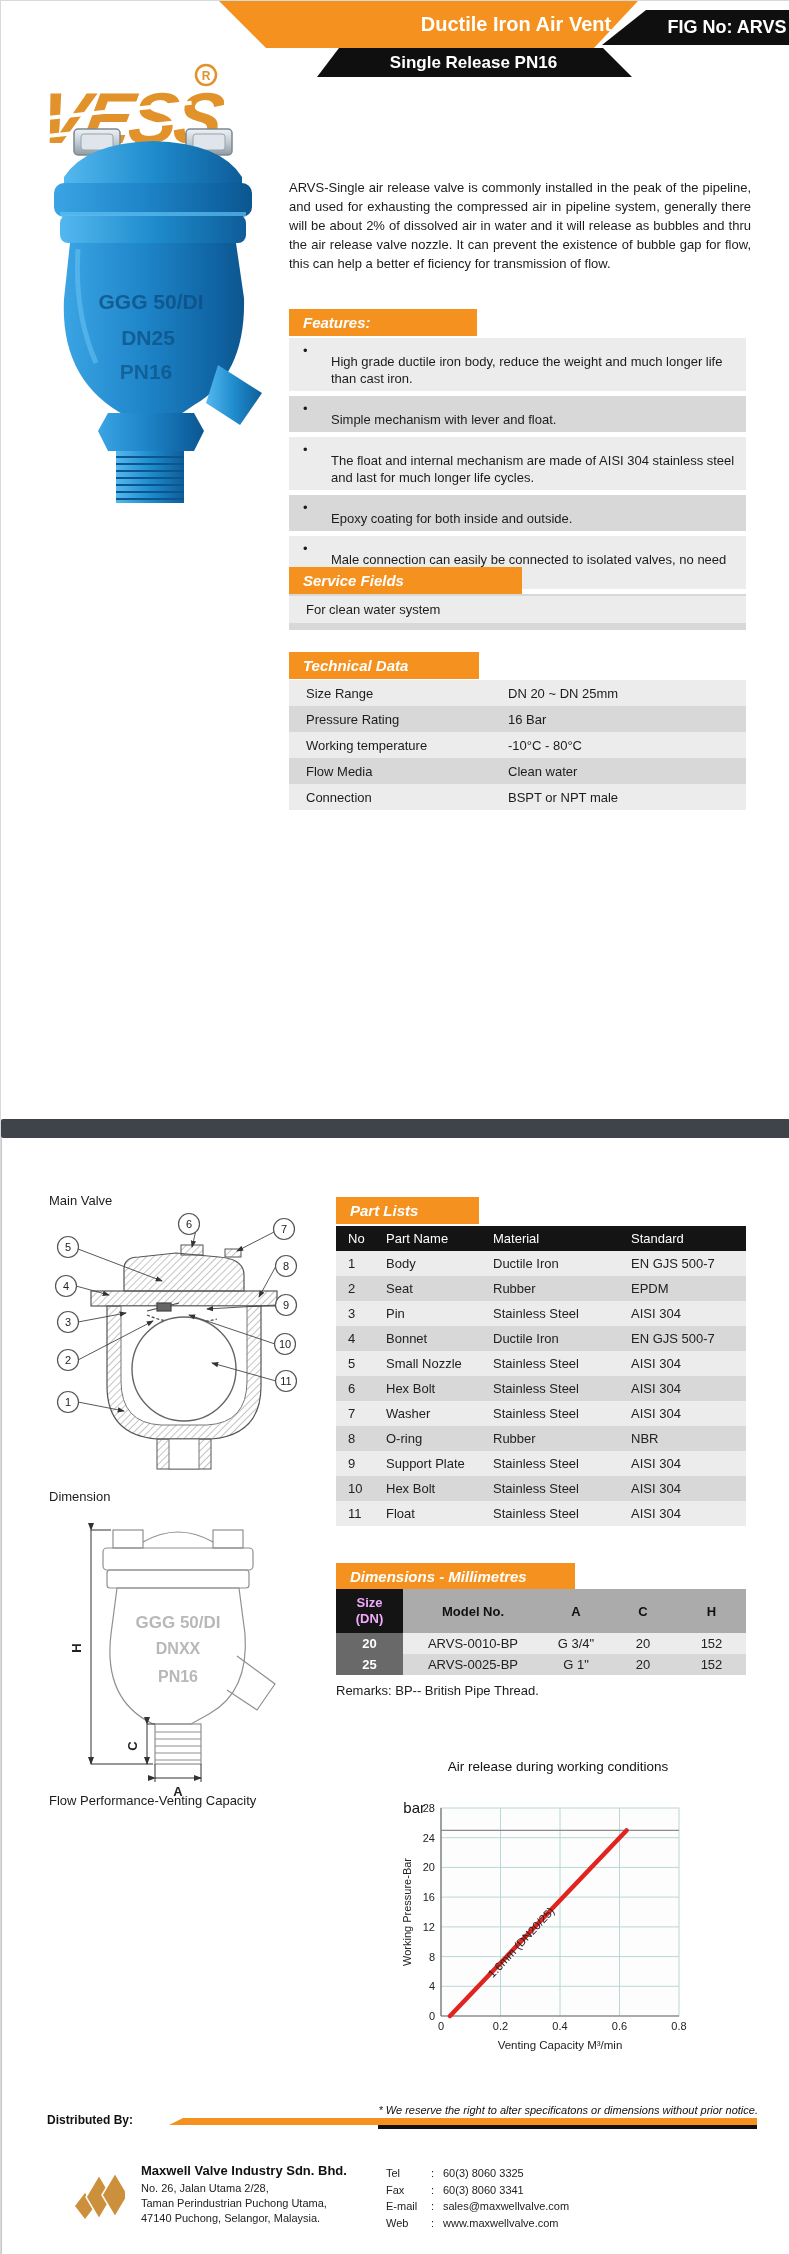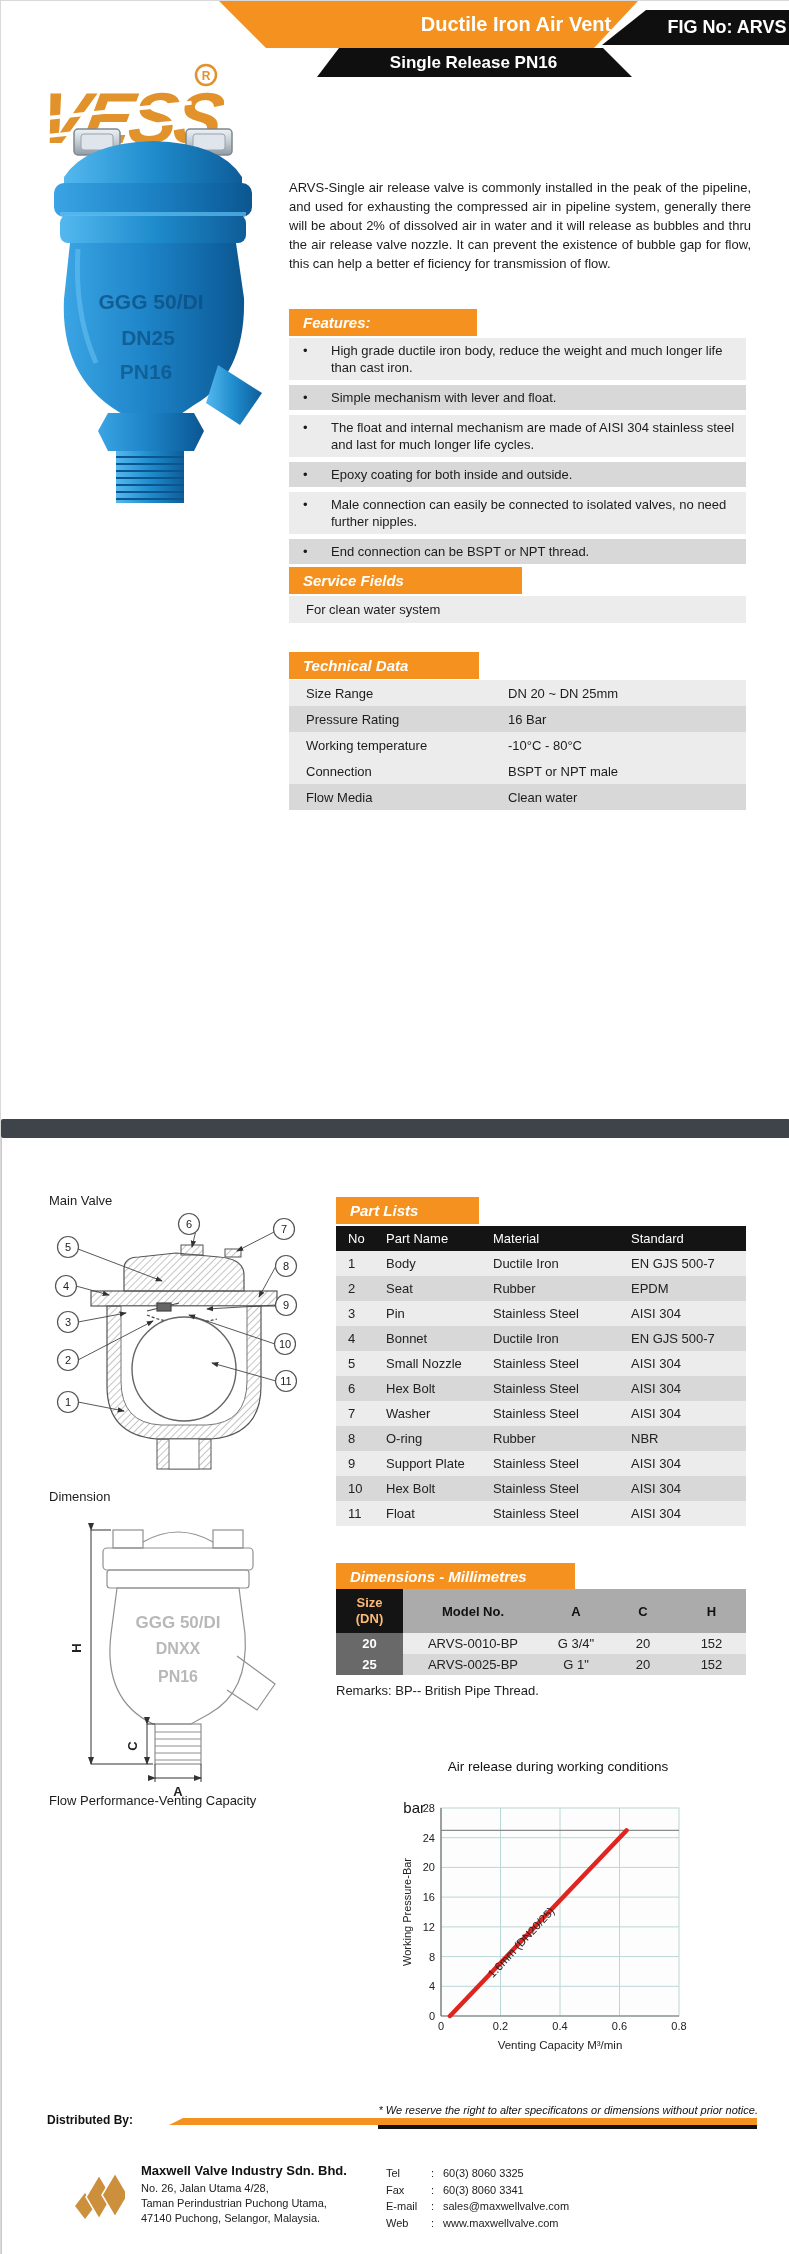--- a/index.html
+++ b/index.html
@@ -22,38 +22,38 @@
      font-size:15px;display:flex;align-items:center;padding-left:14px;box-sizing:border-box;}
   
   .r-light{background:#ececec;}
   .r-dark{background:#d8d8d8;}
   
   #descr{left:288px;top:177px;width:462px;font-size:13px;line-height:19px;text-align:justify;color:#1c1c1c;}
   
   #features-list{left:288px;top:337px;width:457px;}
   .feat{position:relative;margin-bottom:5px;padding:4px 10px 4px 0;font-size:13px;line-height:17px;color:#1c1c1c;}
   .feat .blt{position:absolute;left:14px;top:4px;}
-  .feat .ftx{display:block;margin-left:42px;}
+  .feat .ftx{display:block;margin-left:42px;margin-top:11px;}
   
   #svc-row{left:288px;top:595px;width:457px;height:27px;display:flex;align-items:center;
      padding-left:17px;box-sizing:border-box;font-size:13px;color:#1c1c1c;}
   .trow{display:grid;grid-template-columns:202px auto;align-items:center;height:26px;
      font-size:13px;color:#1c1c1c;}
   .trow span{padding-left:17px;}
   #tech-rows{left:288px;top:679px;width:457px;}
   
   #plist{left:335px;top:1225px;width:410px;font-size:13px;border-radius:31px;}
   .pgrid{display:grid;grid-template-columns:38px 107px 138px 127px;height:25px;align-items:center;}
   .pgrid span{padding-left:12px;white-space:nowrap;}
   #plist .hdr{background:#141414;color:#fff;}
   
   #dtable{left:335px;top:1588px;width:410px;font-size:13px;}
   .dgrid{display:grid;grid-template-columns:67px 140px 66px 68px 69px;align-items:center;text-align:center;}
   #dtable .dh{height:44px;background:#ababab;font-weight:bold;color:#111;}
-  #dtable .dh .size-head{background:#141414;color:#fdba74;height:44px;display:flex;align-items:center;
+  #dtable .dh .size-head{background:#141414;color:#f0abfc;height:44px;display:flex;align-items:center;
      justify-content:center;white-space:pre-line;line-height:16px;}
   #dtable .dr{height:21px;}
   #dtable .dr .szc{background:#696969;color:#fff;font-weight:bold;height:21px;display:flex;
      align-items:center;justify-content:center;}
   
   .plain-label{position:absolute;font-size:13px;color:#1c1c1c;}
   #divider{left:0;top:1118px;width:789px;height:19px;background:#3e4449;border-radius:2px;}
   #page2-frame{left:0;top:1137px;width:789px;height:1116px;border-left:1px solid #c8c8c8;
      border-right:1px solid #c8c8c8;box-sizing:border-box;}
   
@@ -206,27 +206,27 @@
       <span>DN 20 ~ DN 25mm</span>
       </div>
     <div class="trow r-dark">
       <span>Pressure Rating</span>
       <span>16 Bar</span>
       </div>
     <div class="trow r-light">
       <span>Working temperature</span>
       <span>-10°C - 80°C</span>
       </div>
+    <div class="trow r-dark">
+      <span>Flow Media</span>
+      <span>Clean water</span>
+      </div>
     <div class="trow r-light">
       <span>Connection</span>
       <span>BSPT or NPT male</span>
-      </div>
-    <div class="trow r-dark">
-      <span>Flow Media</span>
-      <span>Clean water</span>
       </div>
   </div>
 
   <div id="divider" class="abs"></div>
   <div id="page2-frame" class="abs"></div>
 
   <div class="plain-label" style="left:48px;top:1192px;">Main Valve</div>
   <svg class="abs" style="left:28px;top:1210px;" width="285" height="280" viewBox="0 0 285 280">
     <defs>
       <pattern id="hatch" width="5" height="5" patternUnits="userSpaceOnUse" patternTransform="rotate(45)">
@@ -507,21 +507,21 @@
   <div id="fbar-black" class="abs"></div>
 
   <svg class="abs" style="left:74px;top:2158px;" width="50" height="78" viewBox="0 0 50 78">
     <polygon points="10,34 20,47 10,60 0,47" fill="#CC8F3B"></polygon>
     <polygon points="24,16 37,38 24,60 11,38" fill="#CC8F3B" stroke="#fff" stroke-width="1.5"></polygon>
     <polygon points="40,14 53,36 40,58 27,36" fill="#CC8F3B" stroke="#fff" stroke-width="1.5"></polygon>
   </svg>
 
   <div id="company" class="abs">
     <div class="cname">Maxwell Valve Industry Sdn. Bhd.</div>
-    <div class="aline">No. 26, Jalan Utama 4/28,</div>
+    <div class="aline">No. 26, Jalan Utama 2/28,</div>
     <div class="aline">Taman Perindustrian Puchong Utama,</div>
     <div class="aline">47140 Puchong, Selangor, Malaysia.</div>
   </div>
 
   <div id="contacts" class="abs">
     <div class="crow">
       <span>Tel</span>
       <span>:</span>
       <span>60(3) 8060 3325</span>
       </div>

